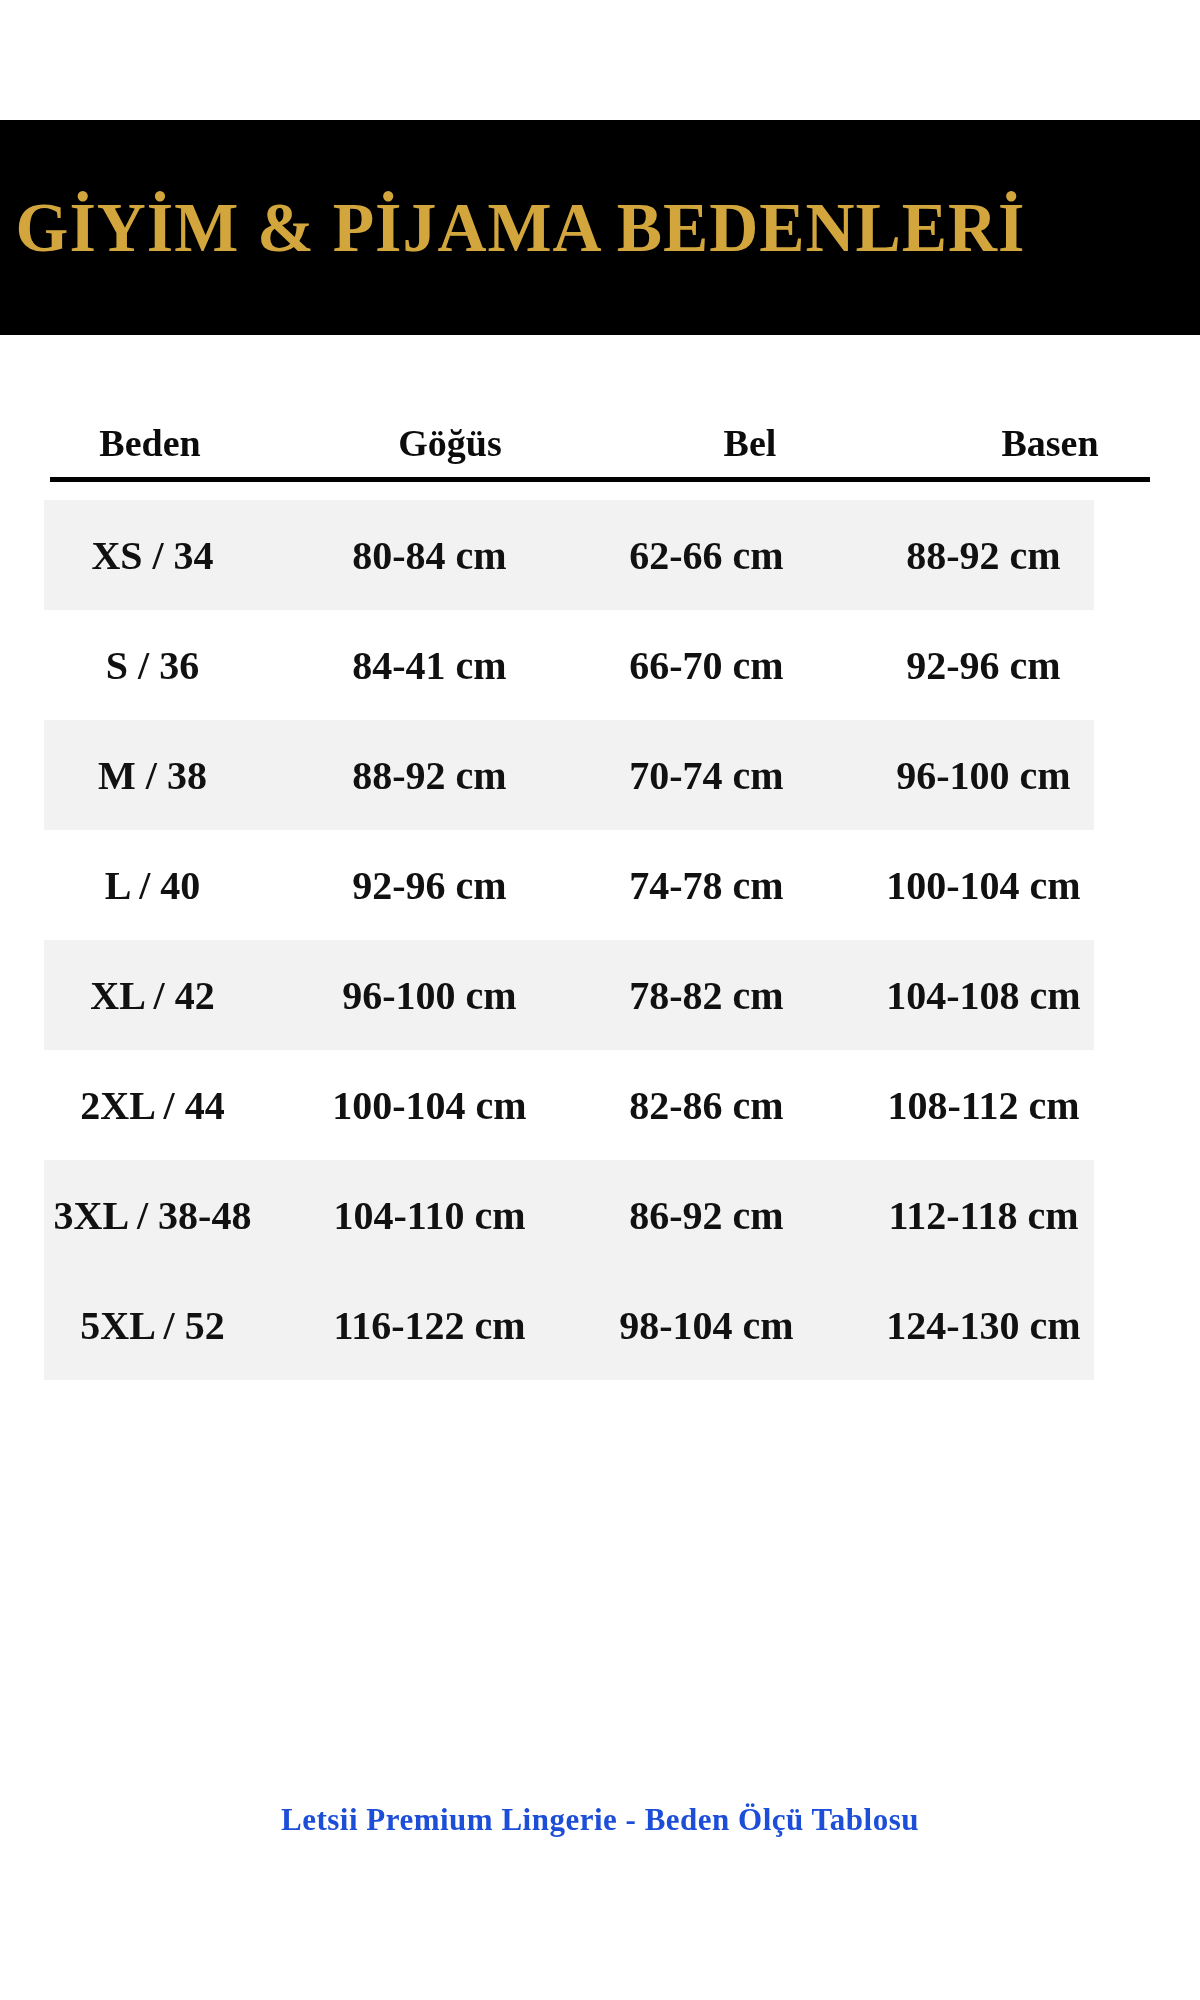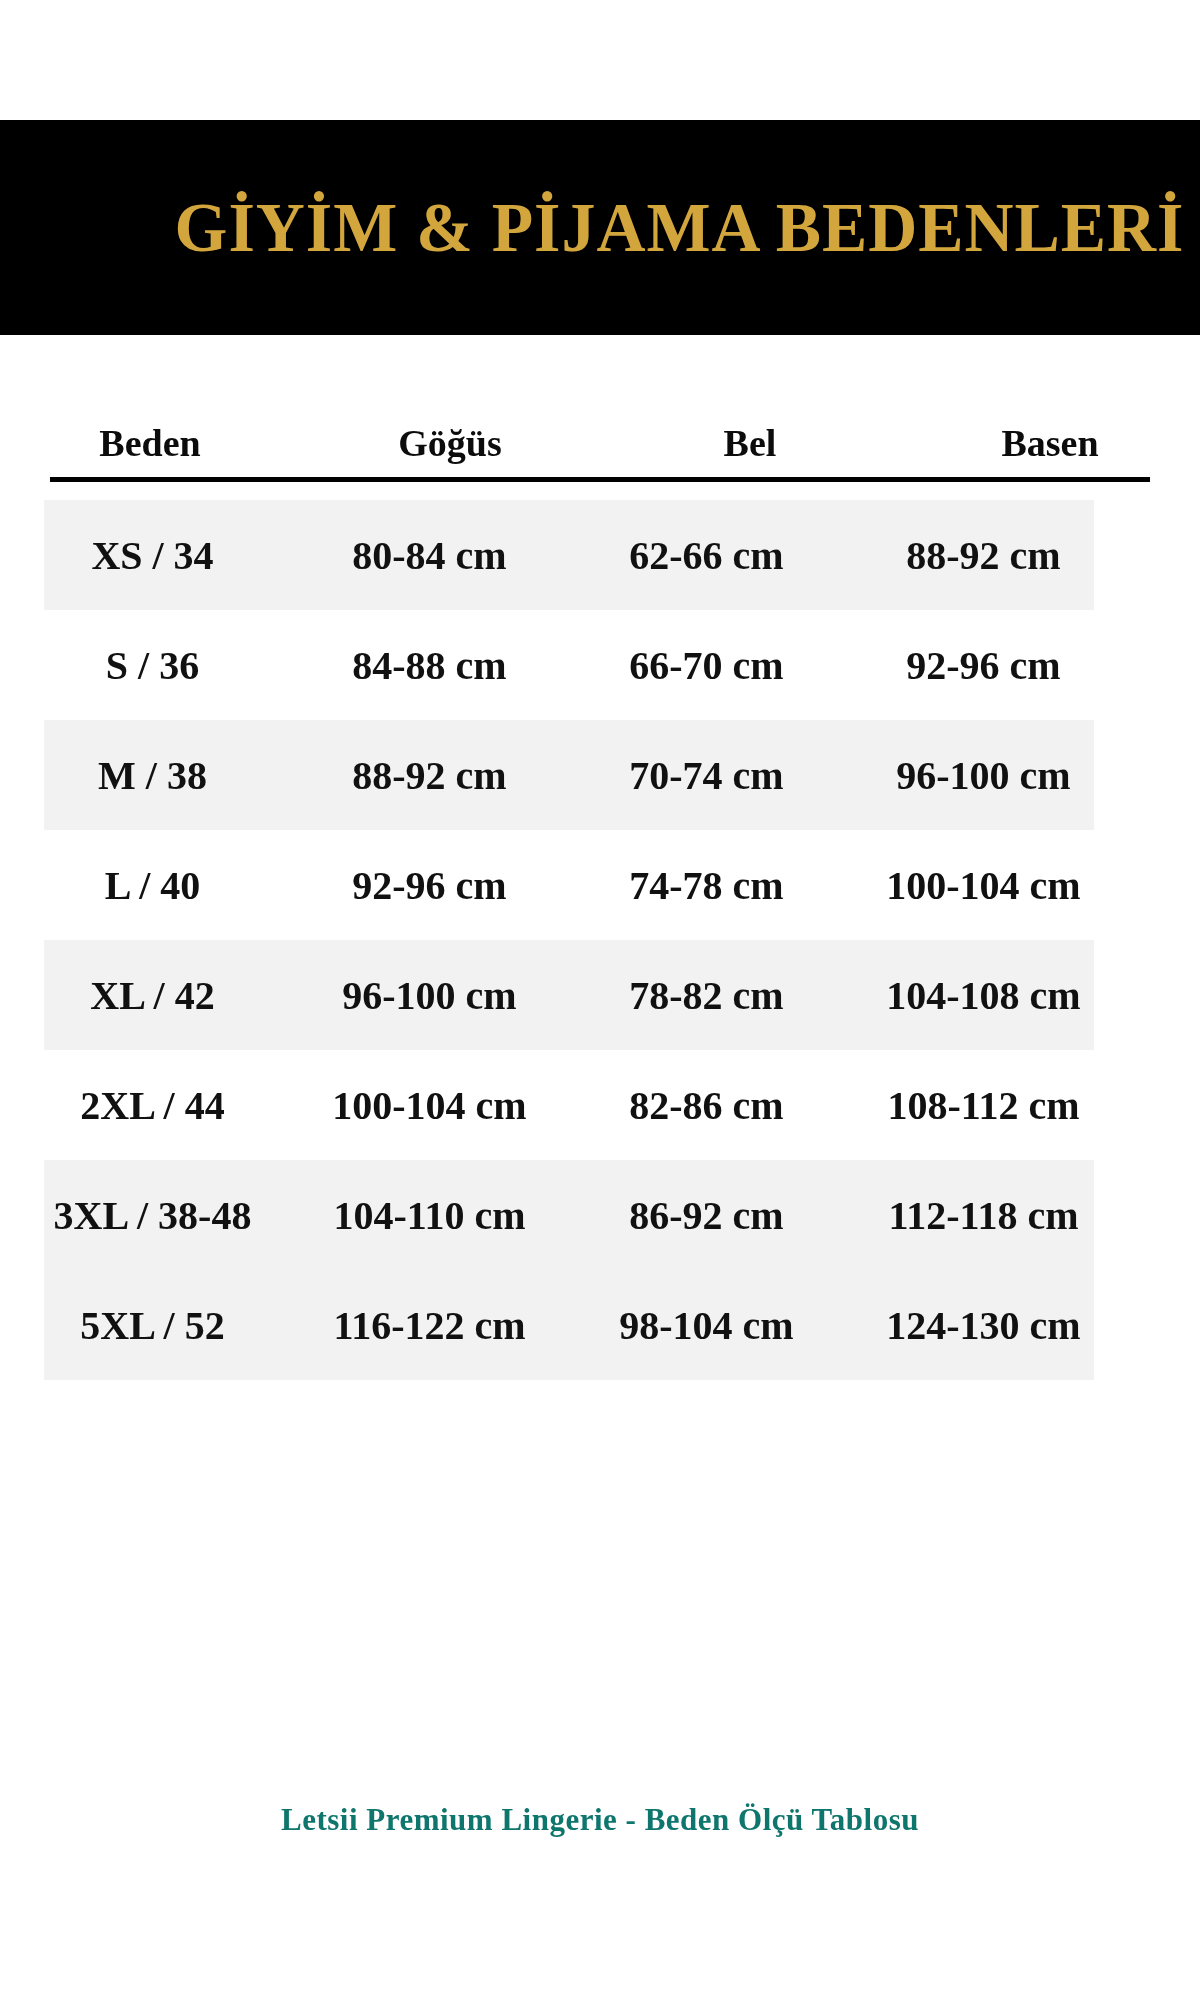--- a/index.html
+++ b/index.html
@@ -19,21 +19,21 @@
   
   .banner {
     position: absolute;
     top: 120px;
     left: 0;
     width: 1200px;
     height: 215px;
     background: #000000;
     display: flex;
     align-items: center;
-    justify-content: flex-end;
+    justify-content: flex-start;
   }
   .banner-title {
     margin: 0;
     color: #D2A63C;
     font-size: 70px;
     font-weight: bold;
     letter-spacing: 1px;
     white-space: nowrap;
     transform: scaleX(0.97);
   }
@@ -99,21 +99,21 @@
 
   
   .footer-caption {
     position: absolute;
     top: 1802px;
     left: 0;
     width: 1200px;
     text-align: center;
     font-size: 31px;
     font-weight: bold;
-    color: #0f766e;
+    color: #1d4ed8;
     letter-spacing: 0.5px;
   }
 </style>
 </head>
 <body>
 
 <div class="banner">
   <h1 class="banner-title">GİYİM &amp; PİJAMA BEDENLERİ</h1>
 </div>
 
@@ -130,21 +130,21 @@
 
   <div class="row striped">
     <div class="cell">XS / 34</div>
     <div class="cell">80-84 cm</div>
     <div class="cell">62-66 cm</div>
     <div class="cell">88-92 cm</div>
   </div>
 
   <div class="row">
     <div class="cell">S / 36</div>
-    <div class="cell">84-88 cm</div>
+    <div class="cell">84-41 cm</div>
     <div class="cell">66-70 cm</div>
     <div class="cell">92-96 cm</div>
   </div>
 
   <div class="row striped">
     <div class="cell">M / 38</div>
     <div class="cell">88-92 cm</div>
     <div class="cell">70-74 cm</div>
     <div class="cell">96-100 cm</div>
   </div>

